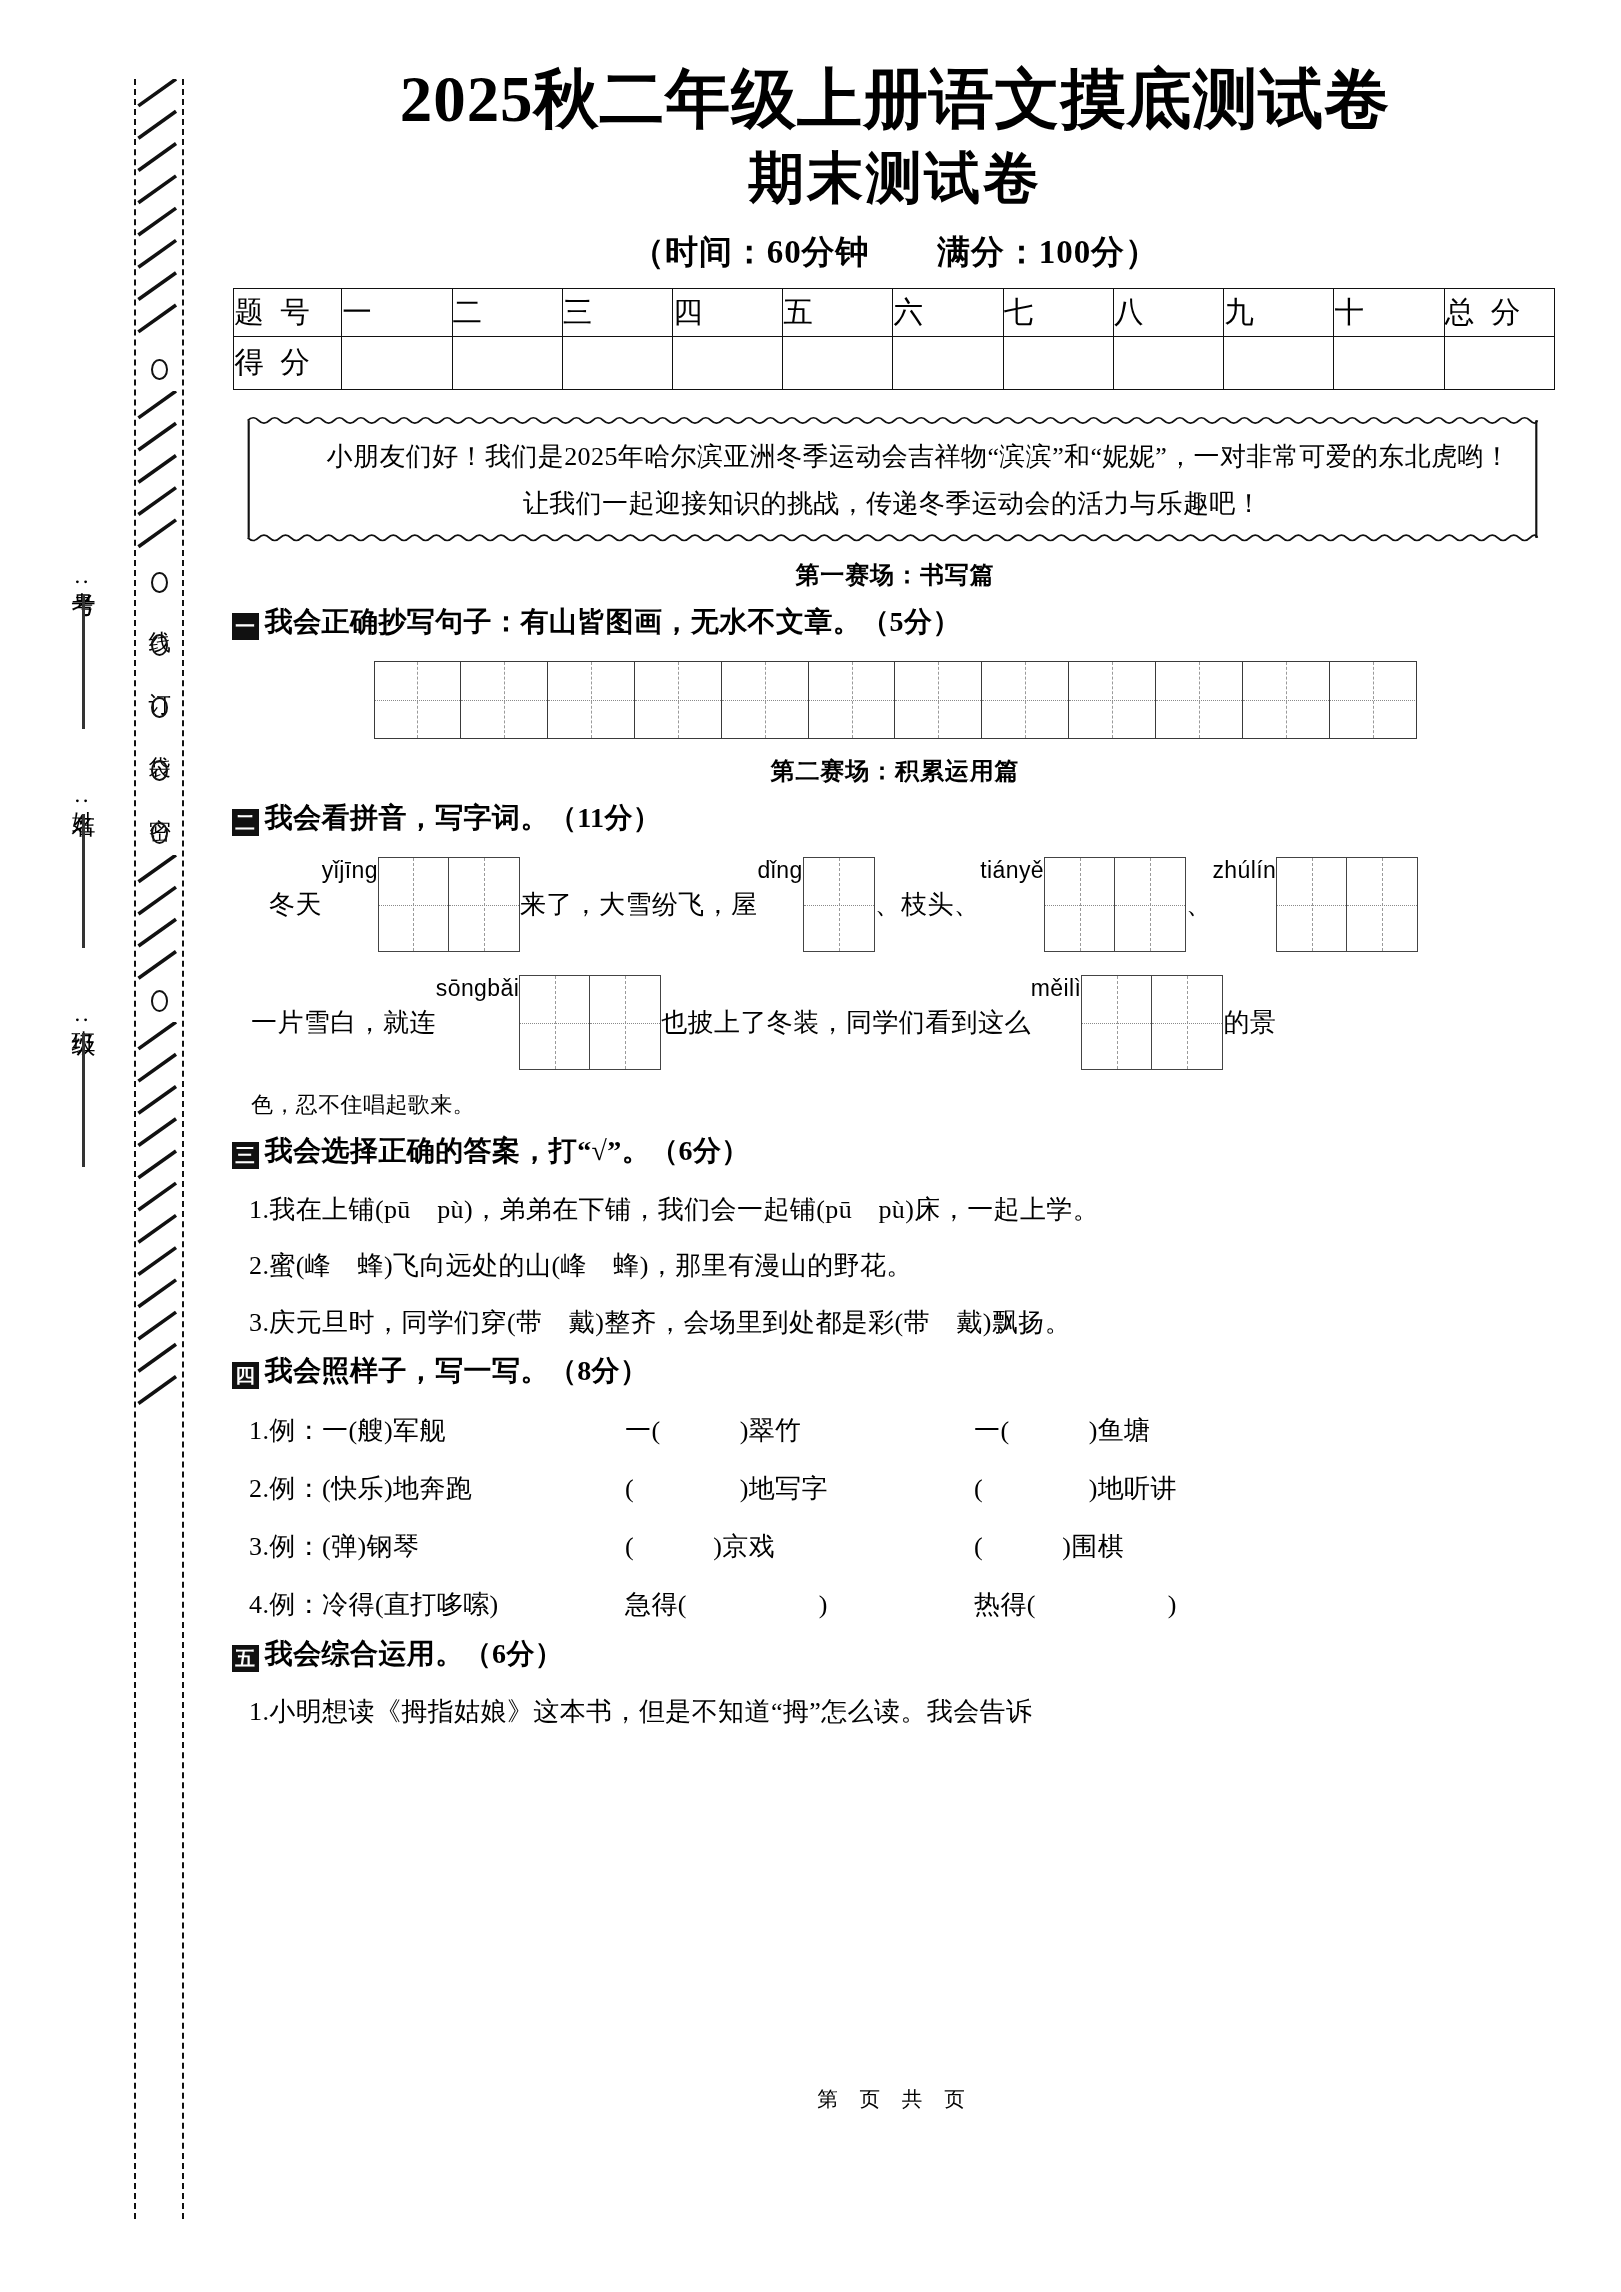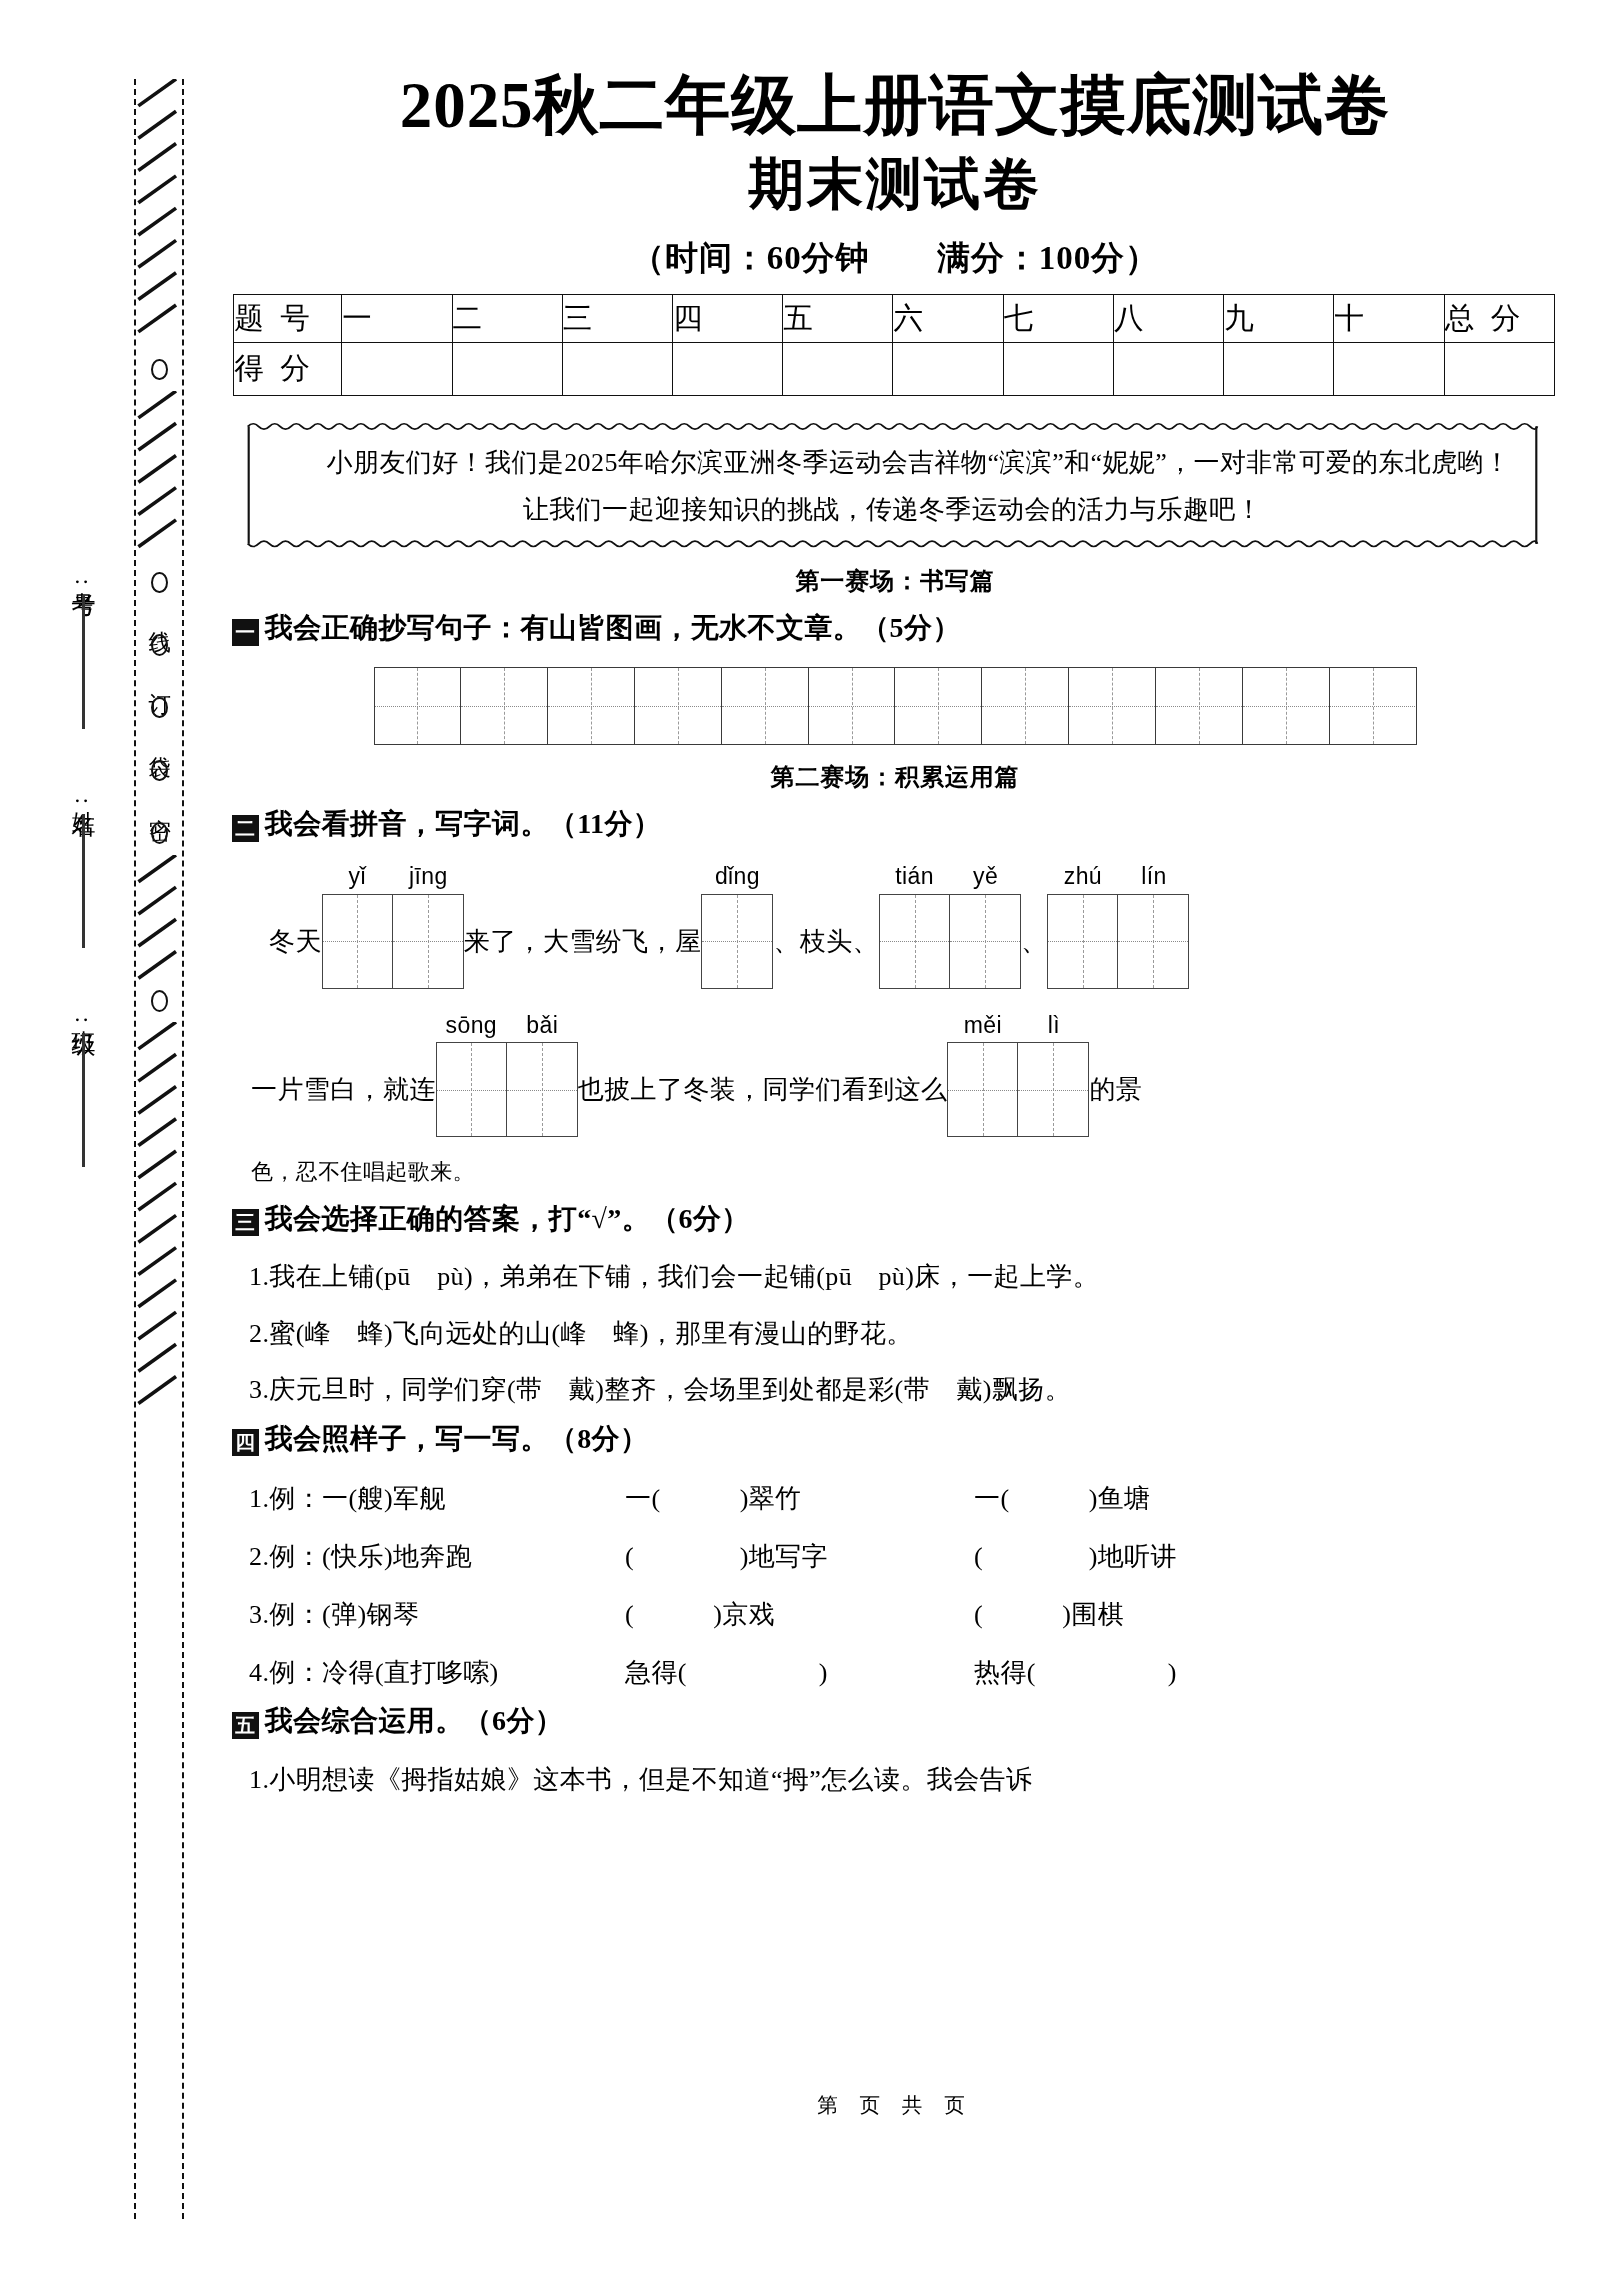--- a/index.html
+++ b/index.html
@@ -85,21 +85,21 @@
   .seal-field-group {
     display: flex;
     flex-direction: column;
     align-items: center;
   }
 
   
   #paper {
     position: absolute;
     left: 219px;
-    top: 11px;
+    top: 5px;
     width: 1352px;
     height: 2129px;
   }
 
   .title-main {
     text-align: center;
     font-size: 65px;
     font-weight: bold;
     font-family: "Liberation Serif", "DejaVu Serif", serif;
     letter-spacing: 0.9px;
@@ -248,21 +248,21 @@
   .inline-txt {
     font-size: 26px;
     line-height: 1;
     position: relative;
     top: -34px;
     font-family: "Liberation Serif", "DejaVu Serif", serif;
     letter-spacing: 0.4px;
   }
   .pinyin-group {
     display: flex;
-    flex-direction: column;
+    flex-direction: row;
     align-items: stretch;
   }
   .pinyin-labels {
     display: flex;
     justify-content: space-around;
     font-family: "Liberation Sans", "DejaVu Sans", sans-serif;
     font-size: 23px;
     margin-bottom: 3.6px;
     letter-spacing: 0.4px;
   }

